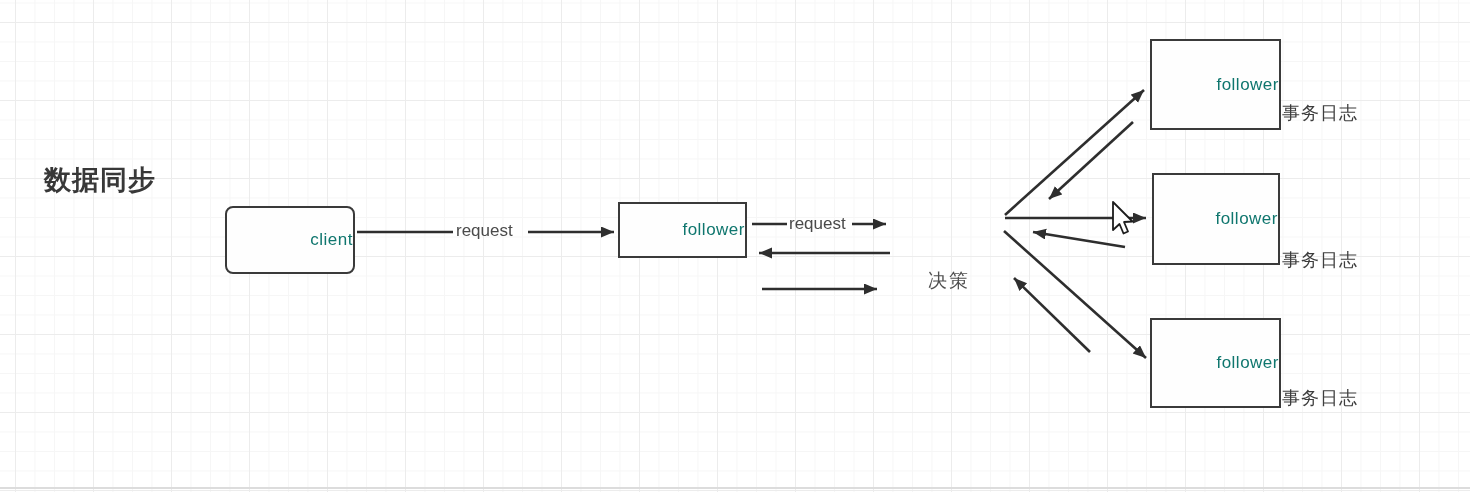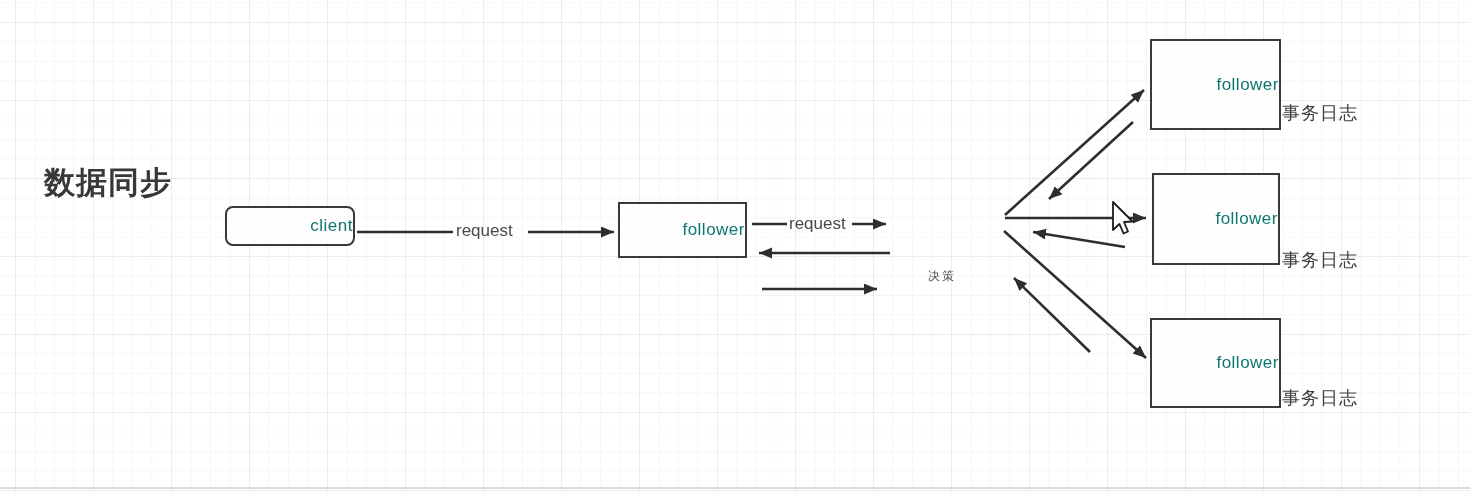--- a/index.html
+++ b/index.html
@@ -17,48 +17,48 @@
   }
   .node{
     position:absolute;box-sizing:border-box;
     border:2.5px solid #3a3a3a;background:#fefefe;
     display:flex;align-items:center;justify-content:flex-end;
     font-size:17px;color:#0f766e;letter-spacing:0.5px;
   }
   .node.rounded{border-radius:8px;}
   .diagram-title{
     position:absolute;left:44px;top:162px;
-    font-size:31px;font-weight:bold;color:#383838;letter-spacing:1px;
+    font-size:27px;font-weight:bold;color:#383838;letter-spacing:1px;
   }
   .edge-label{
     position:absolute;font-size:17px;color:#4a4a4a;white-space:nowrap;text-align:right;
   }
   .cjk-label{
     position:absolute;font-size:18px;color:#3d3d3d;white-space:nowrap;letter-spacing:1px;
   }
   .decision-label{
-    position:absolute;left:928px;top:268px;font-size:12px;color:#4f4f4f;letter-spacing:2px;
+    position:absolute;left:928px;top:268px;font-size:19px;color:#4f4f4f;letter-spacing:2px;
   }
   .watermark{
     position:absolute;right:8px;top:460px;font-size:19px;color:#c9c9c9;letter-spacing:1px;
   }
   .page-edge{
     position:absolute;left:0;top:487px;width:100%;height:2px;background:#dcdcdc;
   }
   svg.overlay{position:absolute;left:0;top:0;pointer-events:none;}
   svg .edge{stroke:#2e2e2e;stroke-width:2.6px;fill:none;}
 </style>
 </head>
 <body>
 
 <div class="canvas">
 
   <div class="diagram-title">数据同步</div>
 
-  <div class="node rounded" style="left:225px;top:206px;width:130px;height:40px;">
+  <div class="node rounded" style="left:225px;top:206px;width:130px;height:68px;">
     <span>client</span>
   </div>
 
   <div class="node" style="left:618px;top:202px;width:129px;height:56px;">
     <span>follower</span>
   </div>
 
 
   <div class="node" style="left:1150px;top:39px;width:131px;height:91px;">
     <span>follower</span>

